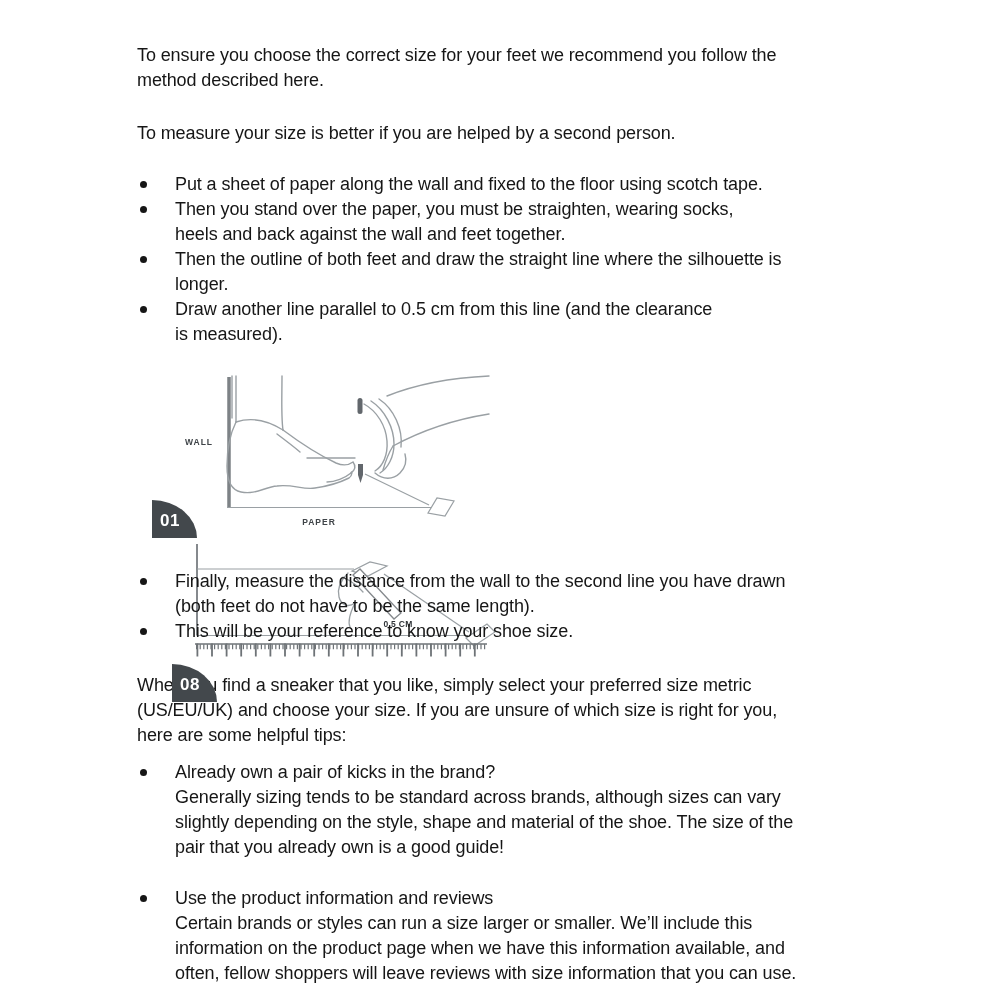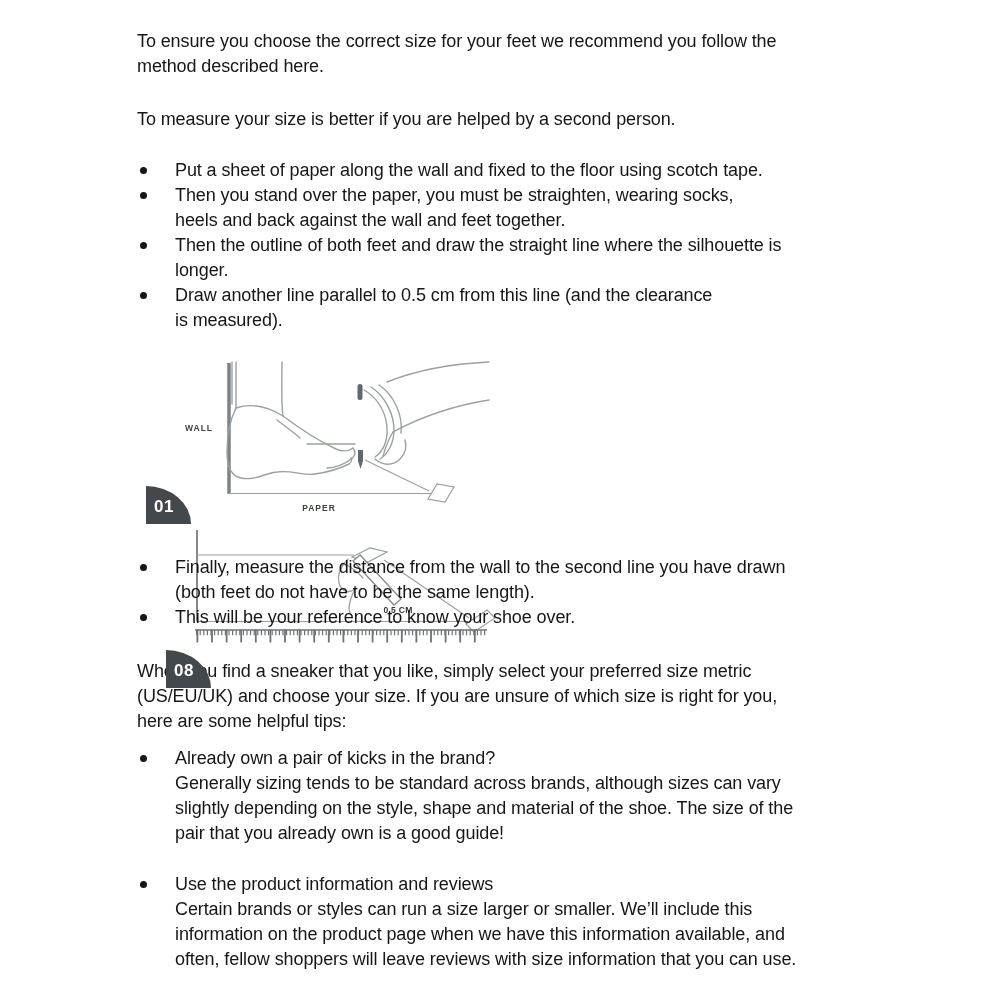--- a/index.html
+++ b/index.html
@@ -1,21 +1,21 @@
 <!DOCTYPE html>
 <html><head>
 <meta charset="utf-8">
 <style>
   html,body { margin:0; padding:0; }
   body {
     width:1000px; height:1000px; background:#ffffff; overflow:hidden;
     font-family:"Liberation Sans","DejaVu Sans",sans-serif;
   }
   .doc {
-    margin-left:137px; padding-top:29px; width:760px;
+    margin-left:137px; padding-top:43px; width:760px;
     color:#161616; font-size:18px; line-height:25px; letter-spacing:-0.1px;
   }
   p { margin:0; white-space:pre; }
   .p-second { margin-top:28px; }
   ul { list-style:none; margin:0; padding:0; }
   li { position:relative; padding-left:38px; white-space:pre; }
   li::before {
     content:""; position:absolute; left:3px; top:9px;
     width:7px; height:7px; border-radius:50%; background:#161616;
   }
@@ -24,21 +24,21 @@
   .sizing-p{ margin-top:29px; }
   .tips    { margin-top:12px; }
   .tips li + li { margin-top:26px; }
 
   .figures { margin-top:27px; height:164px; display:flex;flex-direction:column; }
   .fig { position:relative; }
   .fig-1 { width:353px; }
   .fig-2 { width:372px; margin-left:20px; }
   .fig svg { display:block; }
   .fig-badge {
-    position:absolute; left:9px; bottom:0; width:45px; height:38px;
+    position:absolute; left:15px; bottom:0; width:45px; height:38px;
     background:#43484c; border-radius:0 100% 0 0;
     color:#ffffff; font-weight:bold; font-size:17px;
     display:flex; align-items:flex-end; box-sizing:border-box;
     padding:0 0 5px 8px; letter-spacing:0.5px;
   }
   .diagram-label { font-size:8.5px; font-weight:bold; letter-spacing:1px; fill:#3f4448; }
   .measure-label { font-size:8.5px; font-weight:bold; letter-spacing:0.3px; fill:#303438; }
 </style>
 </head>
 <body>
@@ -133,21 +133,21 @@
         </g>
       </svg>
       <div class="fig-badge">08</div>
     </div>
 
   </div>
 
   <ul class="results">
     <li>Finally, measure the distance from the wall to the second line you have drawn
 (both feet do not have to be the same length).</li>
-    <li>This will be your reference to know your shoe over.</li>
+    <li>This will be your reference to know your shoe size.</li>
   </ul>
 
   <p class="sizing-p">When you find a sneaker that you like, simply select your preferred size metric
 (US/EU/UK) and choose your size. If you are unsure of which size is right for you,
 here are some helpful tips:</p>
 
   <ul class="tips">
     <li>Already own a pair of kicks in the brand?
 Generally sizing tends to be standard across brands, although sizes can vary
 slightly depending on the style, shape and material of the shoe. The size of the

